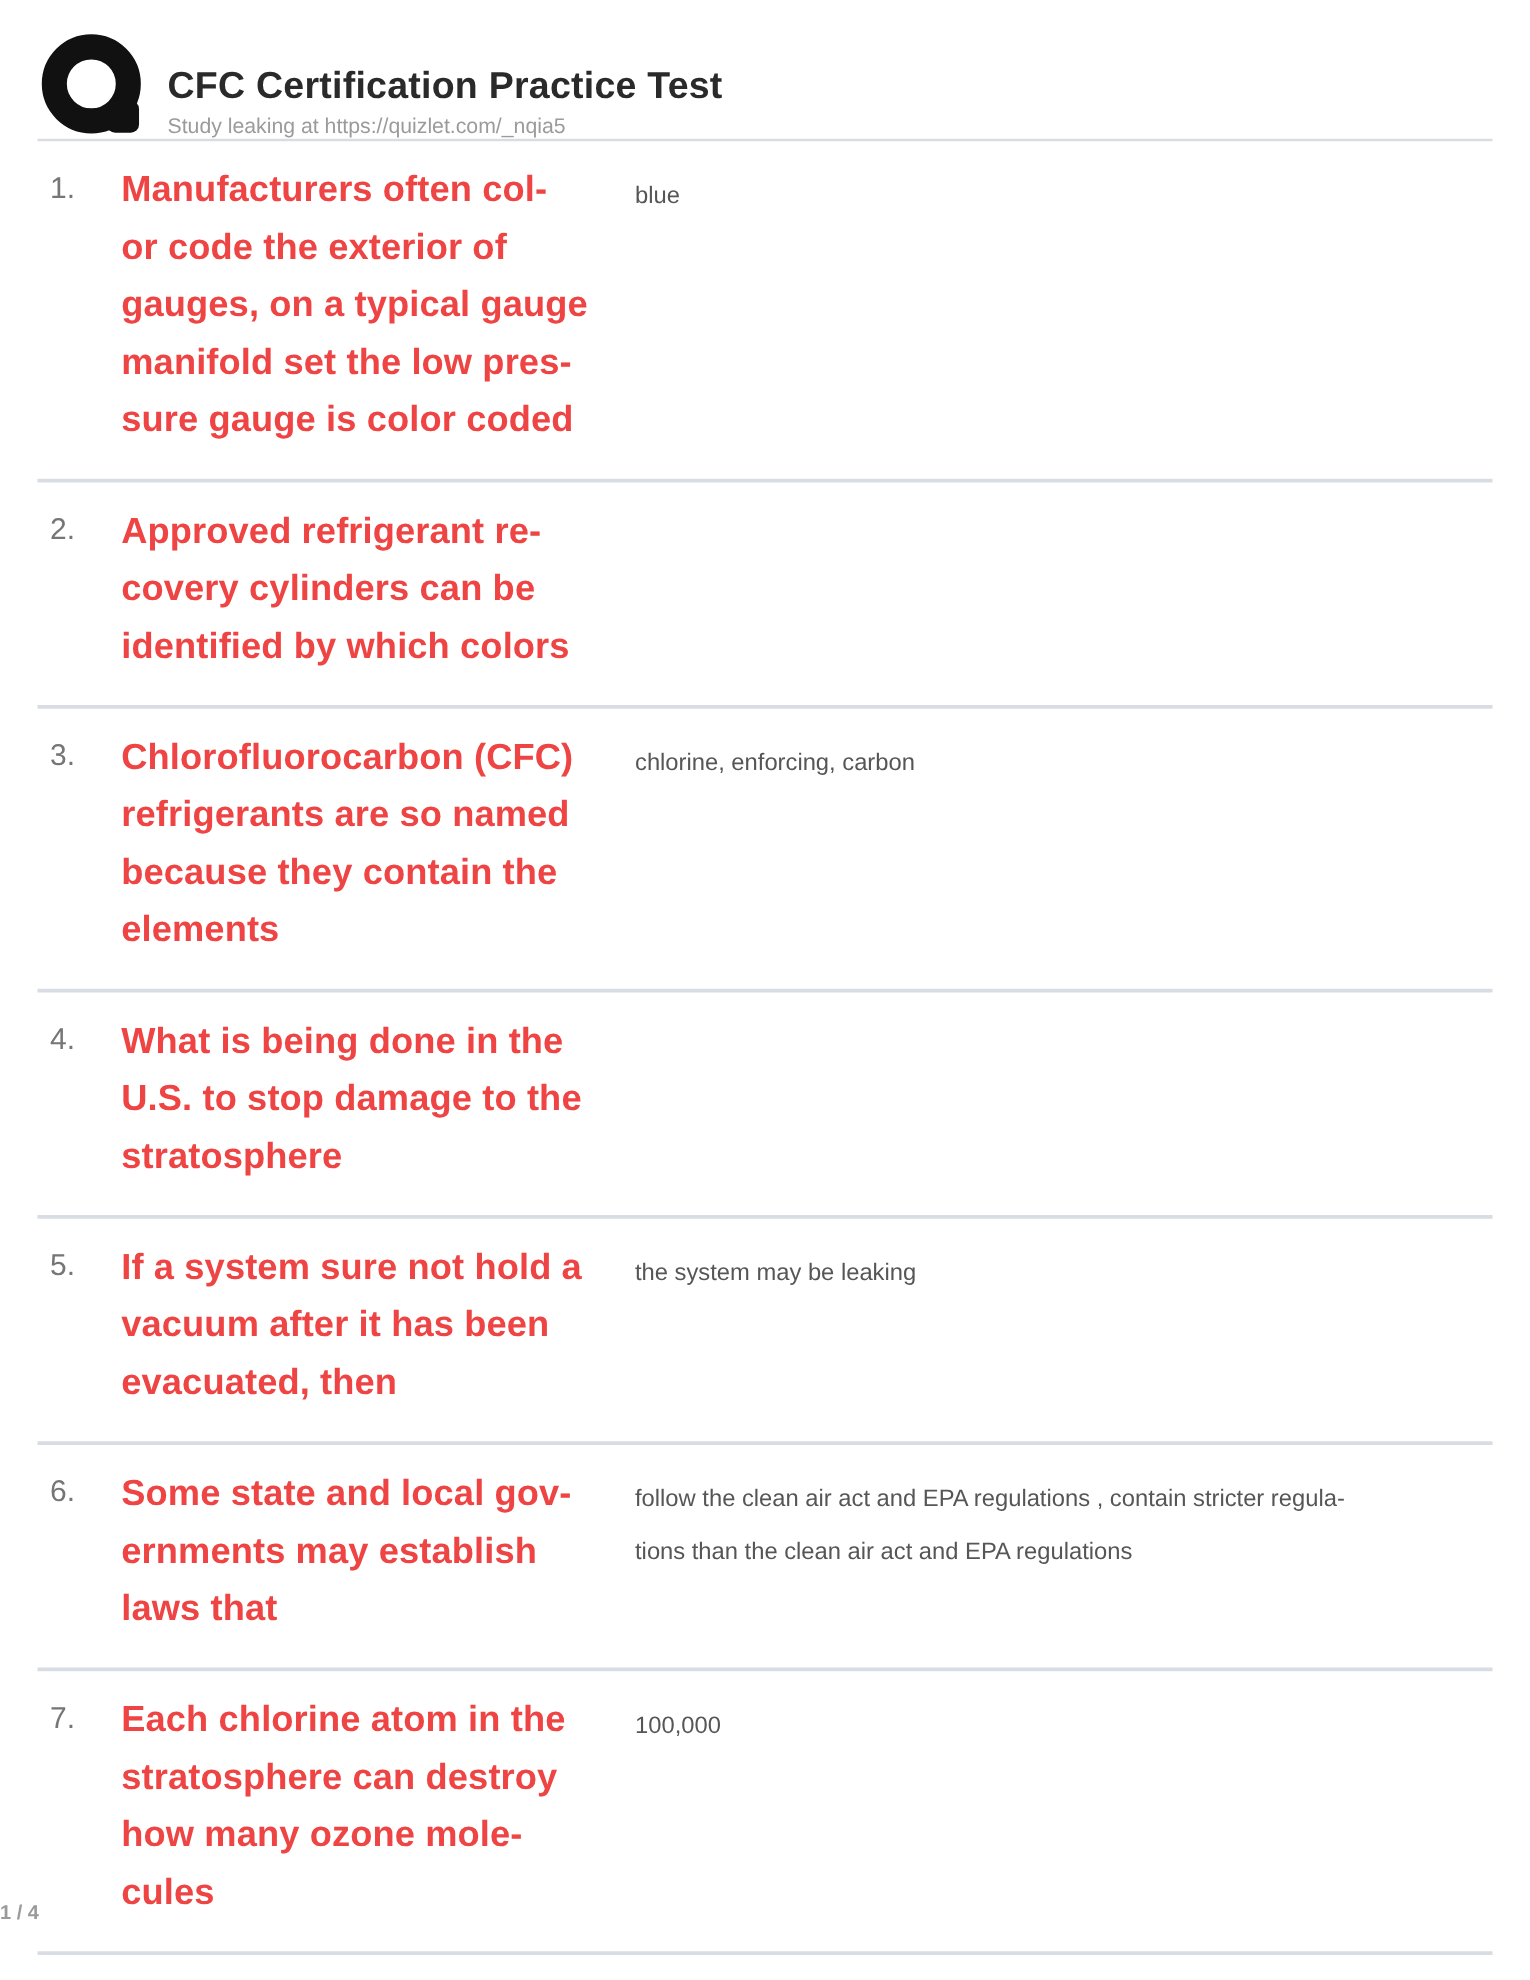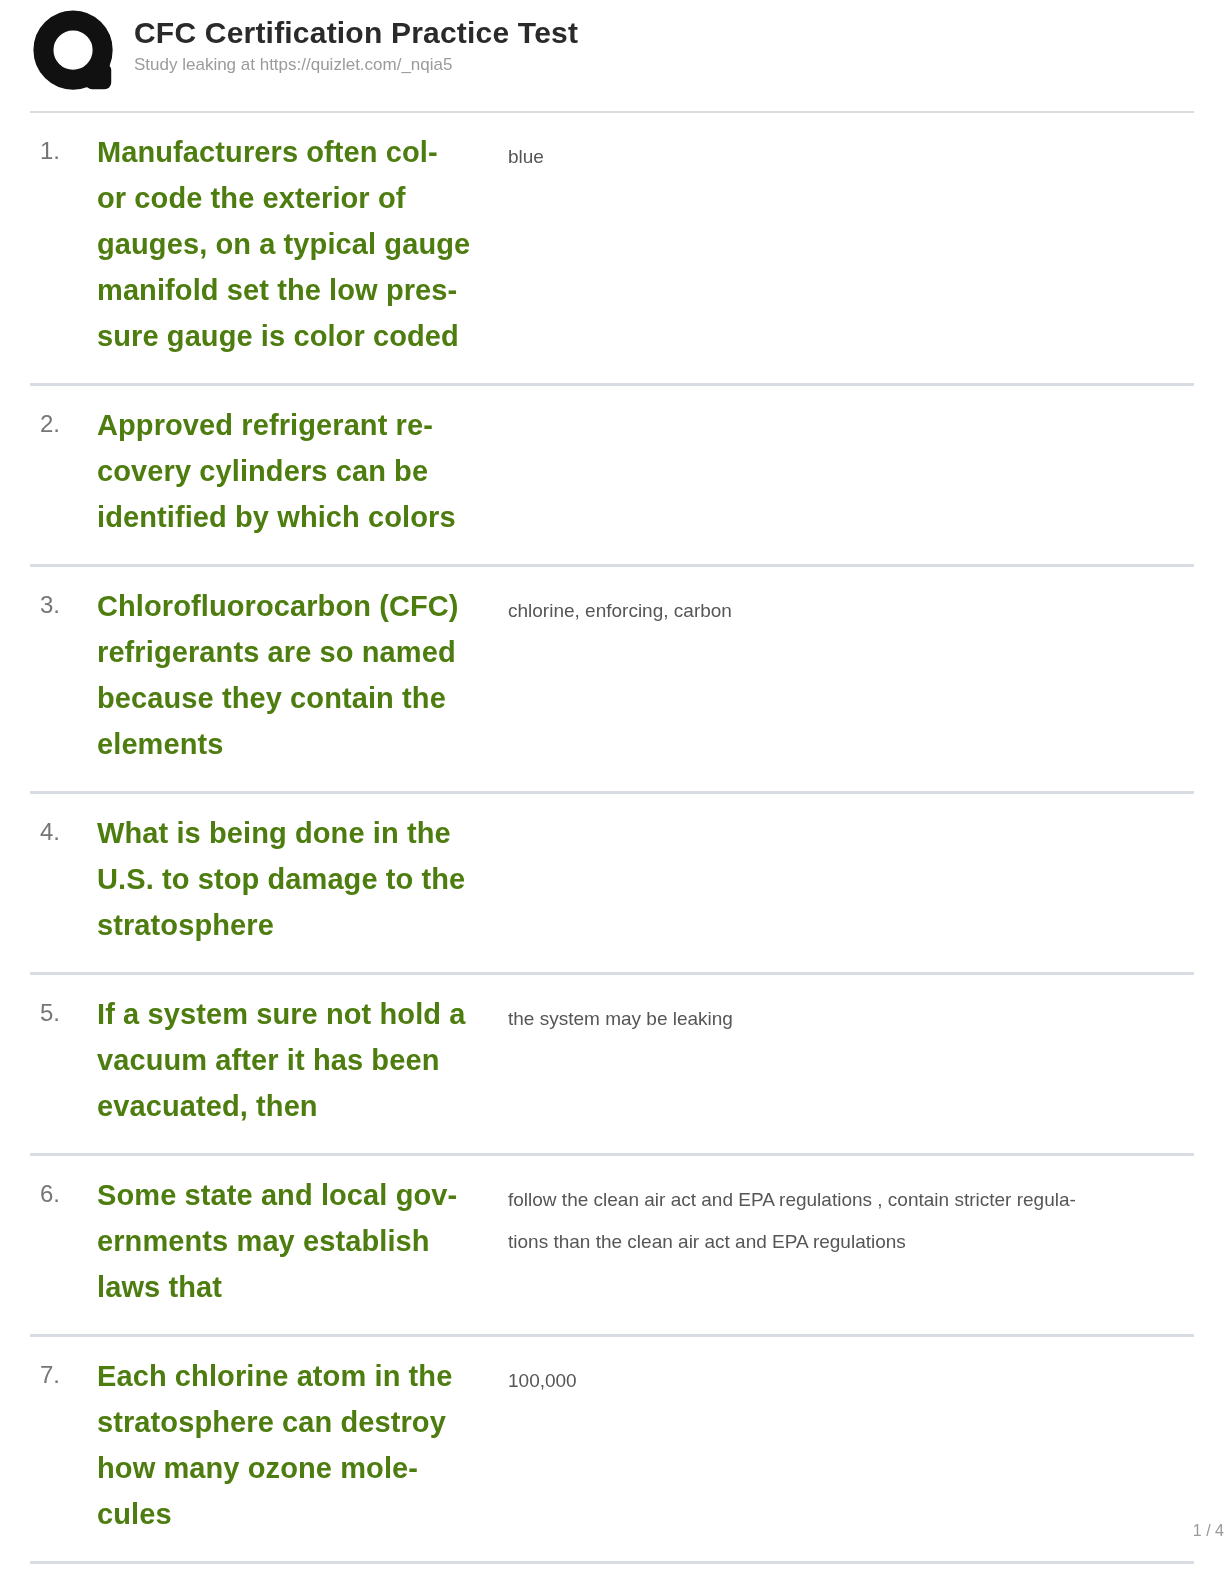--- a/index.html
+++ b/index.html
@@ -8,21 +8,21 @@
     position: relative;
     width: 1224px;
     height: 1584px;
     background: #ffffff;
     font-family: "Liberation Sans", sans-serif;
     overflow: hidden;
   }
   
   .header {
     display: flex;
-    align-items: flex-start;
+    align-items: flex-end;
     margin: 0 30px;
     padding-top: 8px;
     height: 113px;
     border-bottom: 2px solid #d9dde1;
   }
   .logo { flex: 0 0 auto; margin: 2px 0 0 2px; }
   .header-text { margin-left: 18px; }
   .page-title {
     margin: 8px 0 5px 0;
     font-size: 30px;
@@ -50,42 +50,43 @@
     padding: 8px 0 0 10px;
     font-size: 24px;
     font-weight: 400;
     color: #767676;
   }
   .qa-question {
     flex: 0 0 411px;
     font-size: 29px;
     line-height: 46px;
     font-weight: 600;
-    color: #4d7c0f;
+    color: #ef4444;
     white-space: pre;
     letter-spacing: 0.1px;
   }
   .qa-answer {
     flex: 1 1 auto;
     padding-top: 7px;
     font-size: 19px;
     line-height: 42px;
     font-weight: 400;
     color: #565656;
     white-space: pre;
   }
   
   .footer {
     position: absolute;
     top: 1522px;
     left: 0;
     width: 100%;
-    text-align: right;
+    text-align: left;
     font-size: 16px;
     color: #9a9a9a;
+    font-weight: bold;
   }
 </style>
 </head>
 <body>
 
 <div class="page">
 
   <div class="header">
     <svg class="logo" width="84" height="84" viewBox="0 0 88 88" aria-hidden="true">
       <circle cx="43" cy="42" r="31" fill="none" stroke="#111111" stroke-width="21"></circle>

